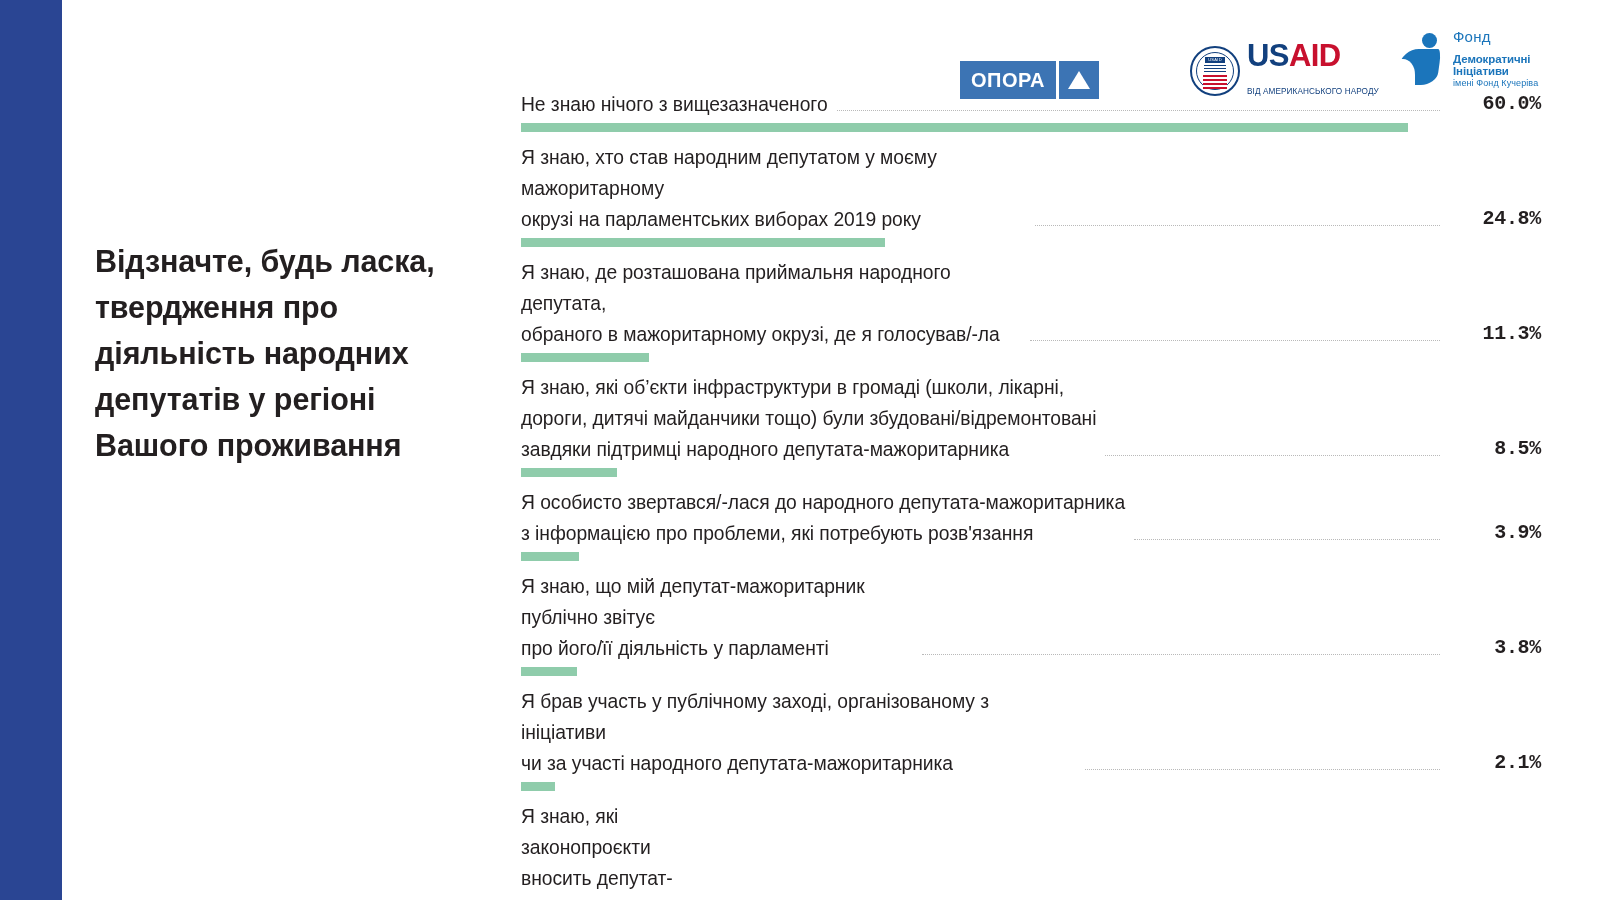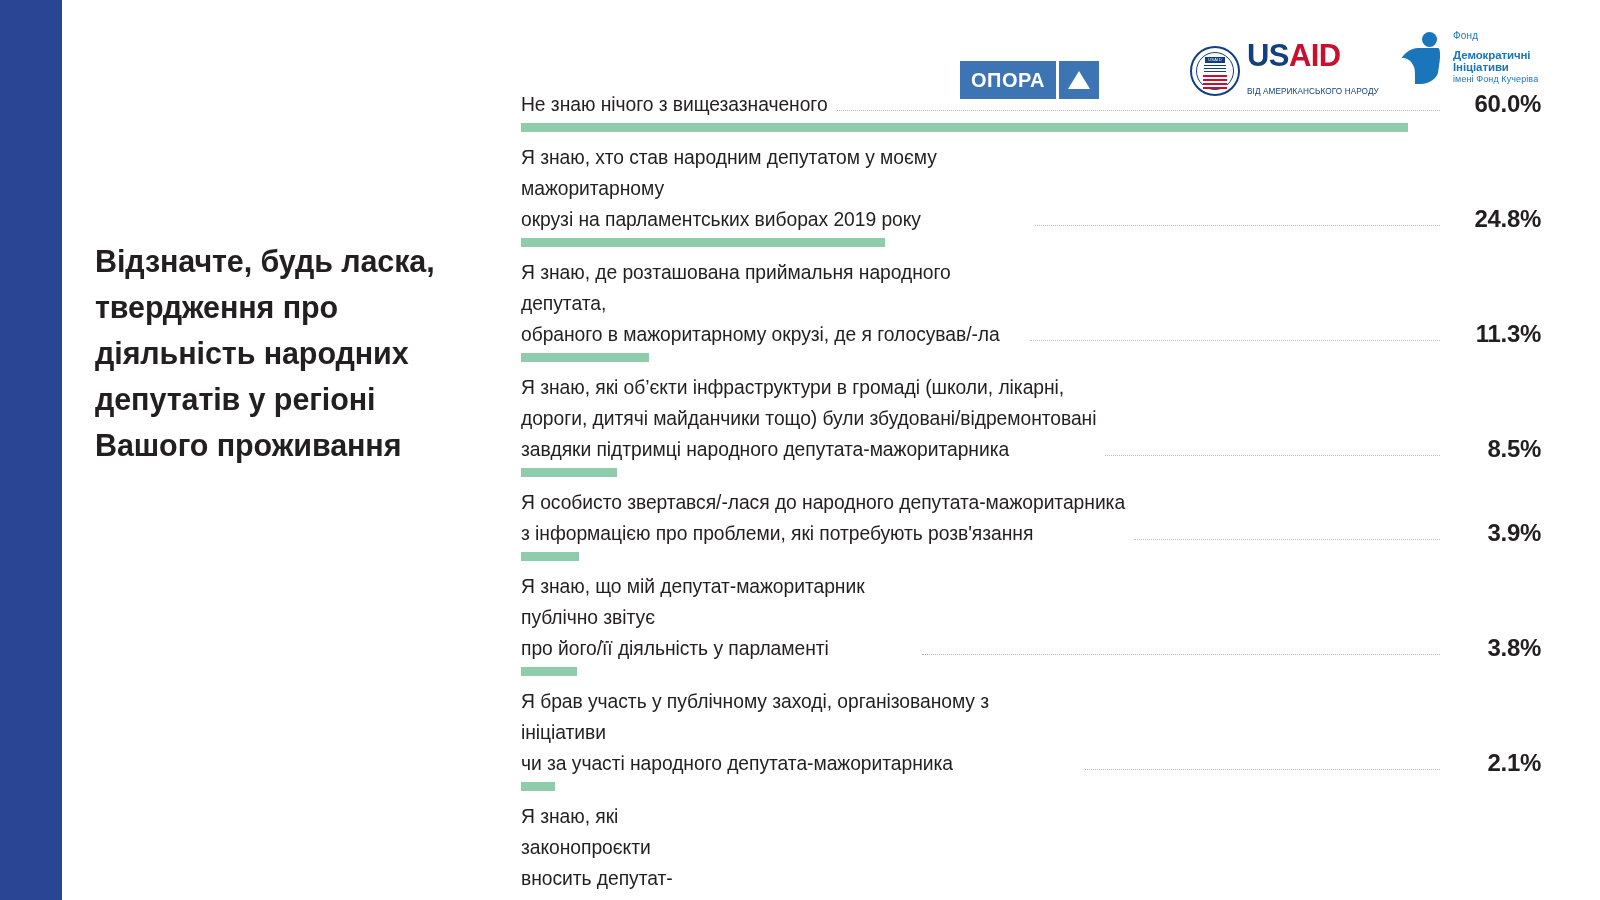--- a/index.html
+++ b/index.html
@@ -173,21 +173,21 @@
     transform: skewX(-8deg);
   }
   #logo-dif .dif-mark .notch {
     position: absolute;
     left: 0px; top: 30px;
     width: 20px; height: 26px;
     background: #ffffff;
     border-radius: 0 60% 0 0;
   }
   #logo-dif .dif-text { margin-left: 6px; color: #1B75BB; }
-  #logo-dif .dif-l1 { font-size: 10px; letter-spacing: 0.2px; }
+  #logo-dif .dif-l1 { font-size: 15px; letter-spacing: 0.2px; }
   #logo-dif .dif-l2 { font-size: 11.5px; font-weight: bold; letter-spacing: -0.1px; margin-top: 8px; }
   #logo-dif .dif-l3 { font-size: 9px; letter-spacing: 0.1px; margin-top: 1px; }
 
   
   #chart {
     position: absolute;
     left: 521px;
     top: 88px;
     width: 1020px;
   }
@@ -210,26 +210,27 @@
   .leader {
     flex: 1 1 auto;
     border-bottom: 1.5px dotted #B9B9B9;
     margin: 0 9px 9px 9px;
     height: 0;
   }
   .row-value {
     flex: 0 0 auto;
     width: 92px;
     text-align: right;
-    font-size: 24px;
+    font-size: 20px;
     font-weight: bold;
     color: #231F20;
     letter-spacing: -0.3px;
     line-height: 31px;
     padding-bottom: 1px;
+    font-family: Liberation Mono, monospace;
   }
   .bar {
     height: 9px;
     background: #8FCCAB;
     margin-top: 3px;
   }
 </style>
 </head>
 <body>
 

